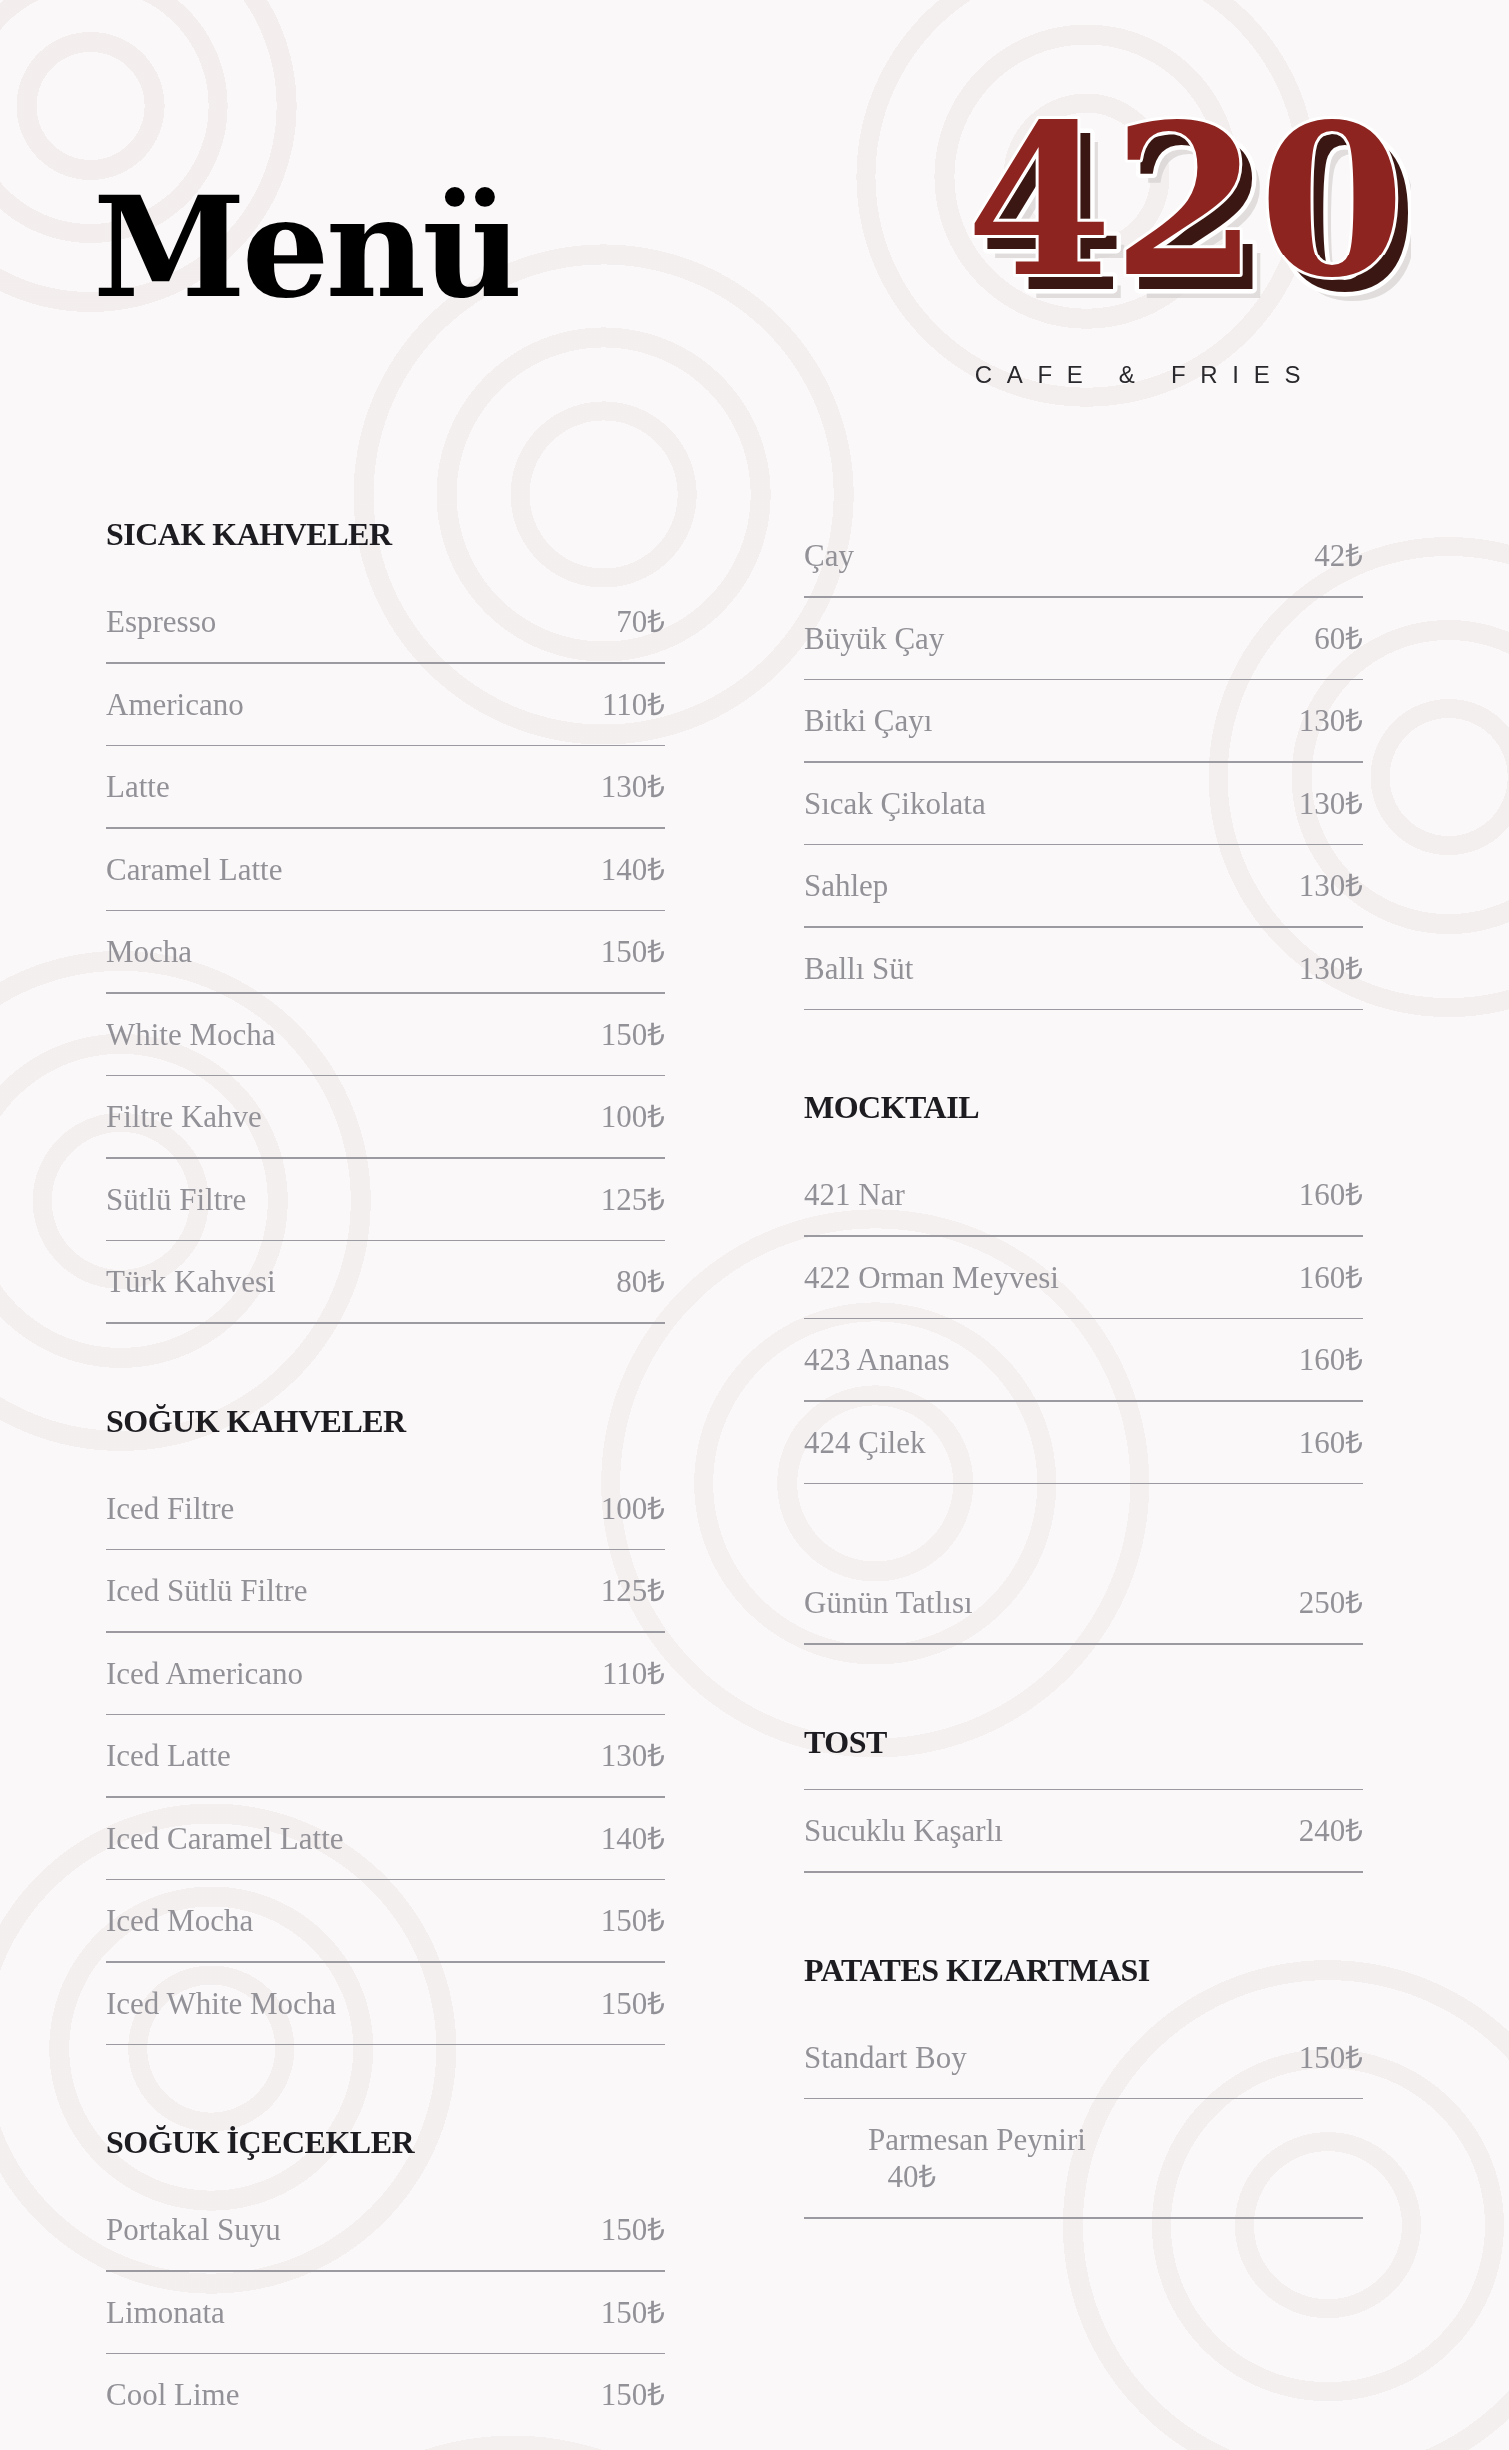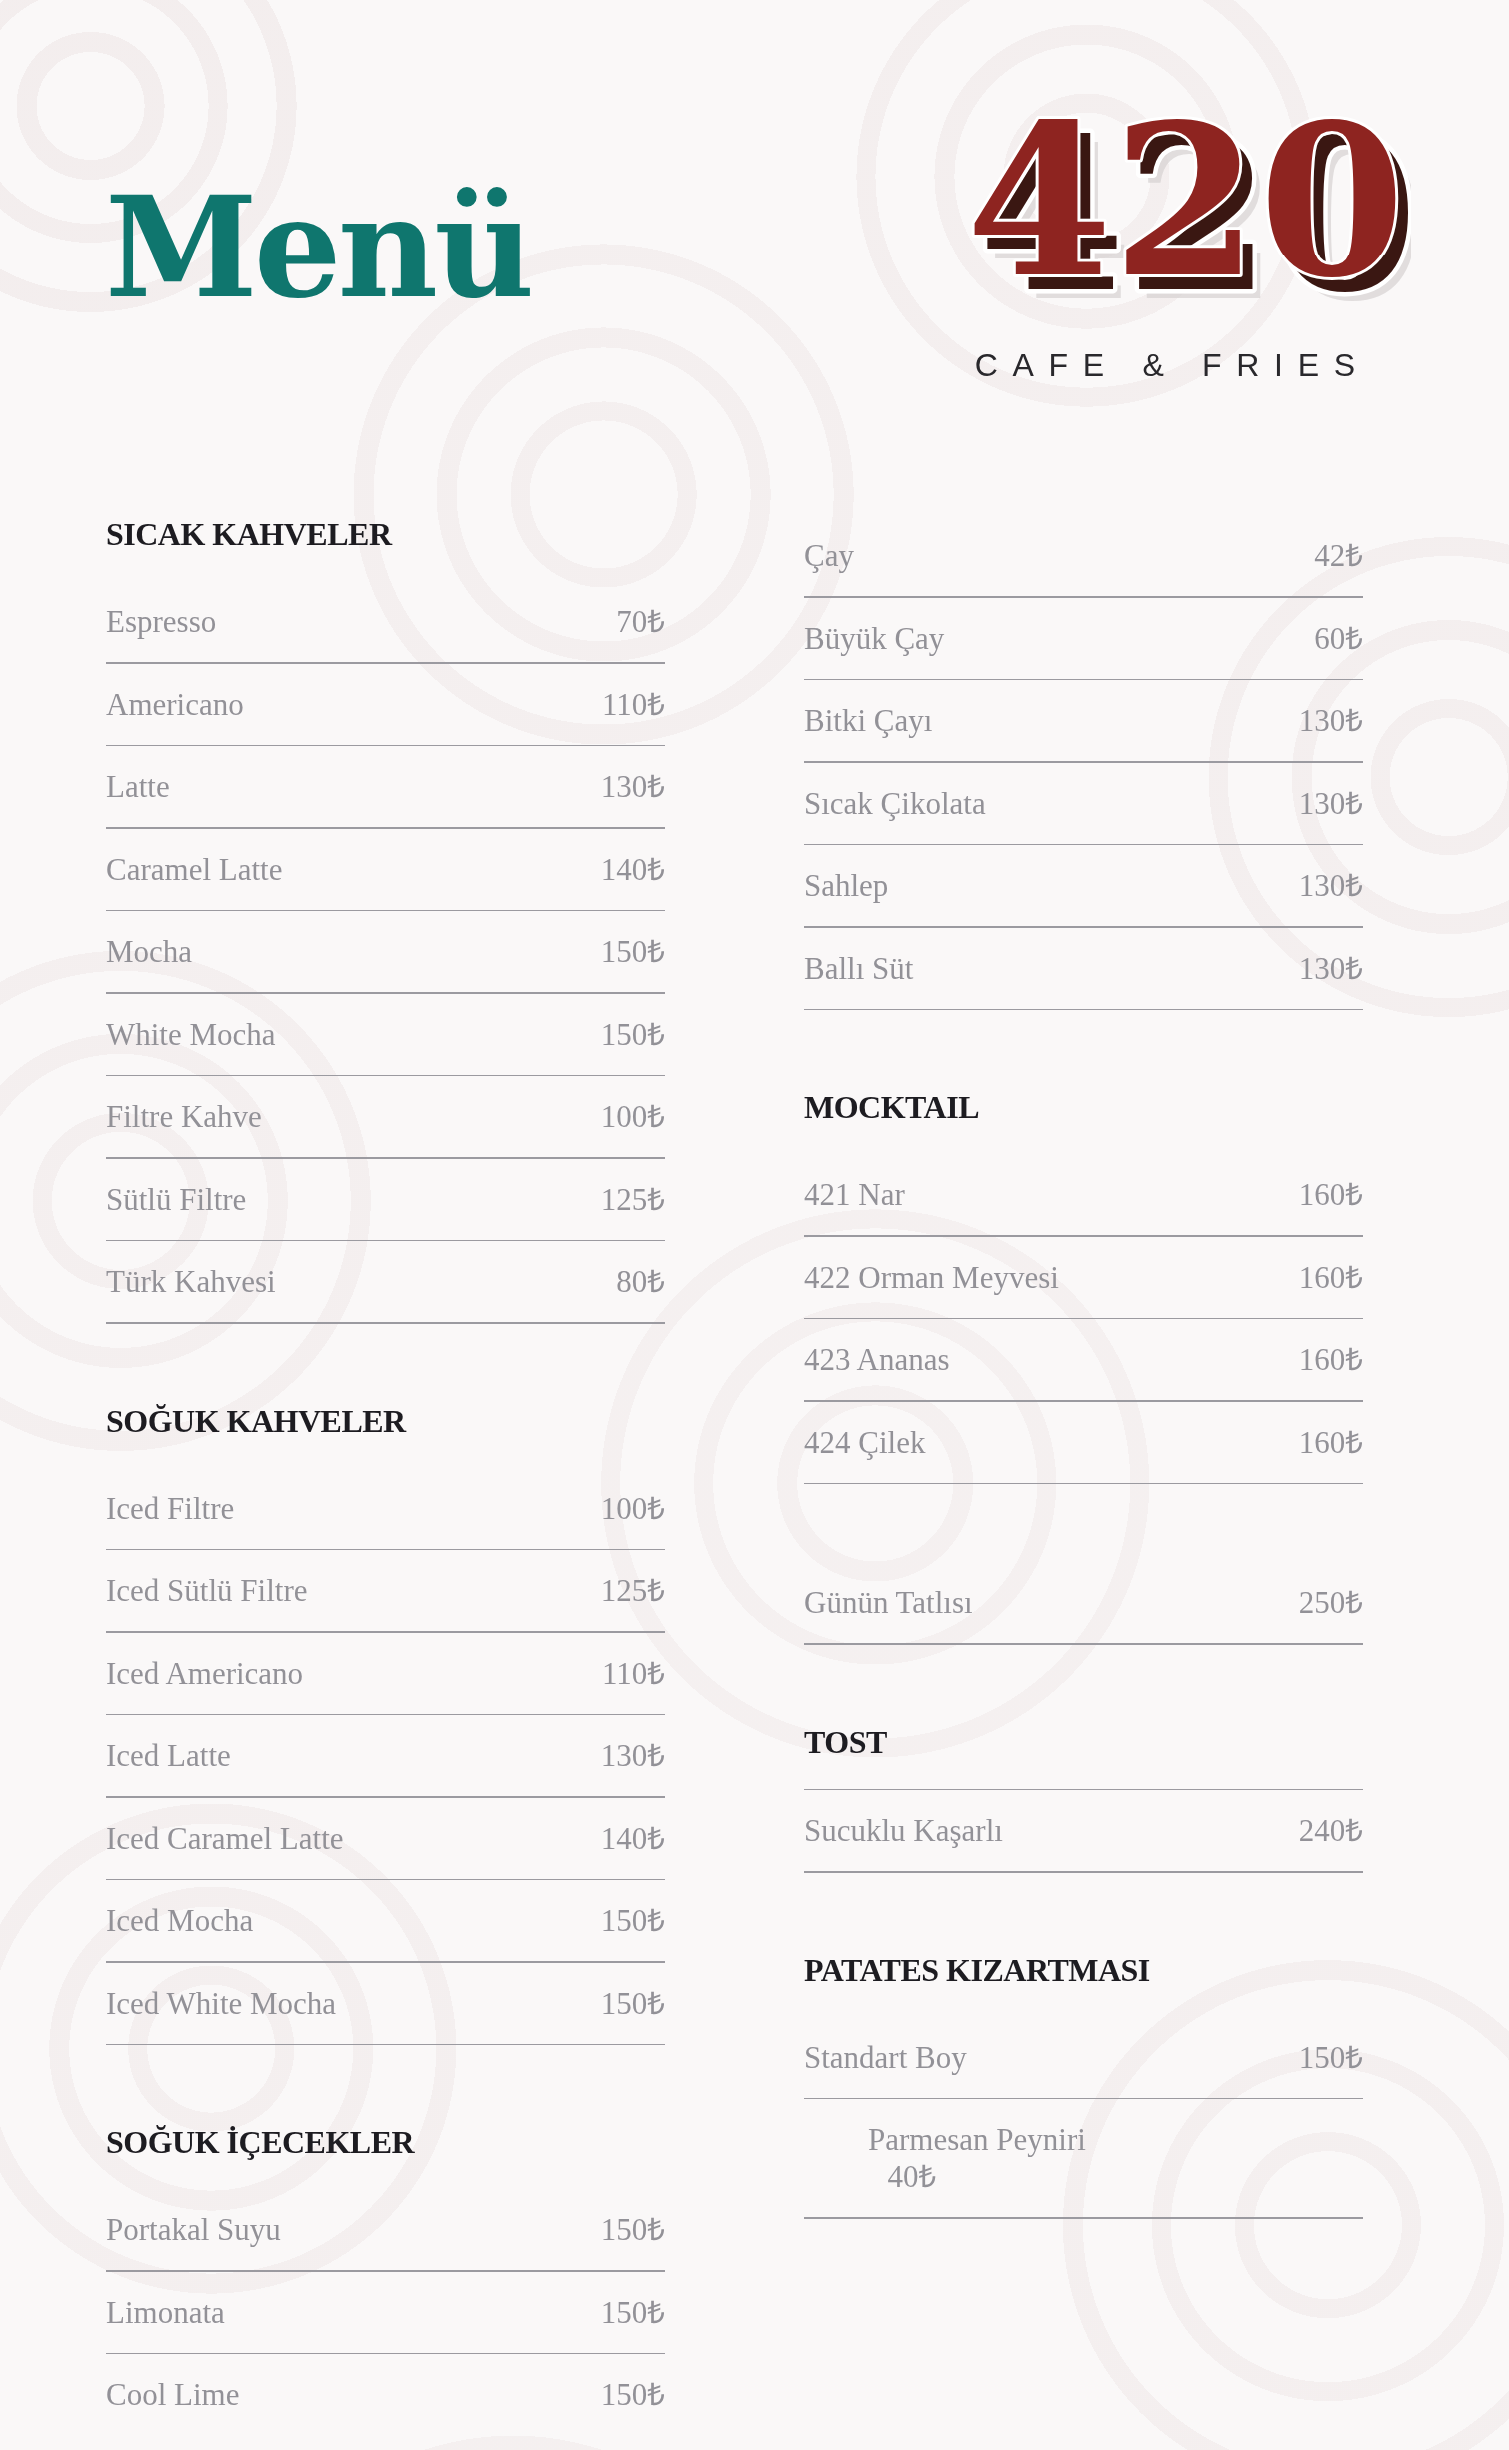--- a/index.html
+++ b/index.html
@@ -14,29 +14,29 @@
       radial-gradient(circle at 96% 22%, rgba(203,176,176,0) 0 59px, rgba(203,176,176,0.13) 59px 78px, rgba(203,176,176,0) 78px 137px, rgba(203,176,176,0.13) 137px 157px, rgba(203,176,176,0) 157px 221px, rgba(203,176,176,0.13) 221px 240px, rgba(203,176,176,0) 240px),
       radial-gradient(circle at 8% 34%,  rgba(203,176,176,0) 0 69px, rgba(203,176,176,0.12) 69px 88px, rgba(203,176,176,0) 88px 147px, rgba(203,176,176,0.12) 147px 167px, rgba(203,176,176,0) 167px 230px, rgba(203,176,176,0.12) 230px 250px, rgba(203,176,176,0) 250px),
       radial-gradient(circle at 58% 42%, rgba(203,176,176,0) 0 78px, rgba(203,176,176,0.11) 78px 98px, rgba(203,176,176,0) 98px 162px, rgba(203,176,176,0.11) 162px 181px, rgba(203,176,176,0) 181px 255px, rgba(203,176,176,0.11) 255px 274px, rgba(203,176,176,0) 274px),
       radial-gradient(circle at 14% 58%, rgba(203,176,176,0) 0 64px, rgba(203,176,176,0.12) 64px 83px, rgba(203,176,176,0) 83px 142px, rgba(203,176,176,0.12) 142px 162px, rgba(203,176,176,0) 162px 225px, rgba(203,176,176,0.12) 225px 245px, rgba(203,176,176,0) 245px),
       radial-gradient(circle at 88% 63%, rgba(203,176,176,0) 0 74px, rgba(203,176,176,0.12) 74px 93px, rgba(203,176,176,0) 93px 157px, rgba(203,176,176,0.12) 157px 176px, rgba(203,176,176,0) 176px 245px, rgba(203,176,176,0.12) 245px 265px, rgba(203,176,176,0) 265px),
       radial-gradient(circle at 34% 77%, rgba(203,176,176,0) 0 83px, rgba(203,176,176,0.11) 83px 103px, rgba(203,176,176,0) 103px 172px, rgba(203,176,176,0.11) 172px 191px, rgba(203,176,176,0) 191px 265px, rgba(203,176,176,0.11) 265px 284px, rgba(203,176,176,0) 284px),
       radial-gradient(circle at 80% 90%, rgba(203,176,176,0) 0 74px, rgba(203,176,176,0.12) 74px 93px, rgba(203,176,176,0) 93px 157px, rgba(203,176,176,0.12) 157px 176px, rgba(203,176,176,0) 176px 245px, rgba(203,176,176,0.12) 245px 265px, rgba(203,176,176,0) 265px),
       radial-gradient(circle at 6% 96%,  rgba(203,176,176,0) 0 59px, rgba(203,176,176,0.13) 59px 78px, rgba(203,176,176,0) 78px 132px, rgba(203,176,176,0.13) 132px 152px, rgba(203,176,176,0) 152px 211px, rgba(203,176,176,0.13) 211px 230px, rgba(203,176,176,0) 230px);
   }
   .page-title{
-    position:absolute;left:105px;top:179px;
+    position:absolute;left:93px;top:179px;
     font-family:"DejaVu Serif","Liberation Serif",serif;
     font-weight:700;font-size:138px;line-height:138px;
-    letter-spacing:-3.9px;color:#0f766e;
+    letter-spacing:-3.9px;color:#000000;
   }
   .logo{position:absolute;left:960px;top:69px;width:451px;text-align:left;}
   .logo svg{display:block;width:451px;height:274px;}
   .logo-sub{
-    margin-top:4px;font-size:32px;color:#29282c;
+    margin-top:18px;font-size:24px;color:#29282c;
     letter-spacing:14.7px;text-indent:14.7px;font-weight:400;
   }
   .columns{
     position:absolute;left:106px;top:515px;width:1257px;
     display:flex;column-gap:139px;align-items:flex-start;
   }
   .col{flex:0 0 559px;width:559px;font-family:Liberation Serif, serif;}
   .section{margin:0;}
   .section + .section{margin-top:78px;}
   .sec-title{

